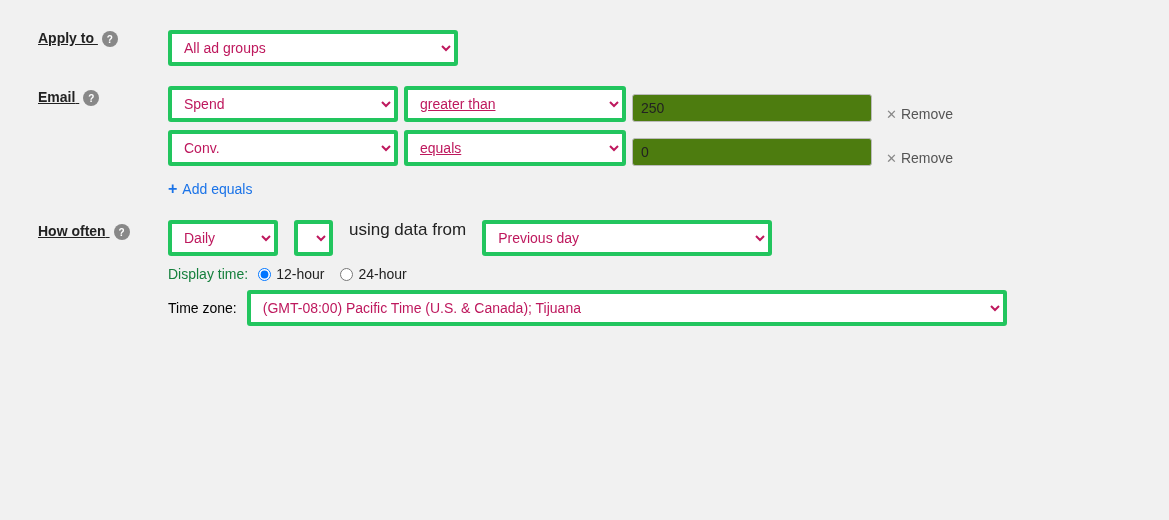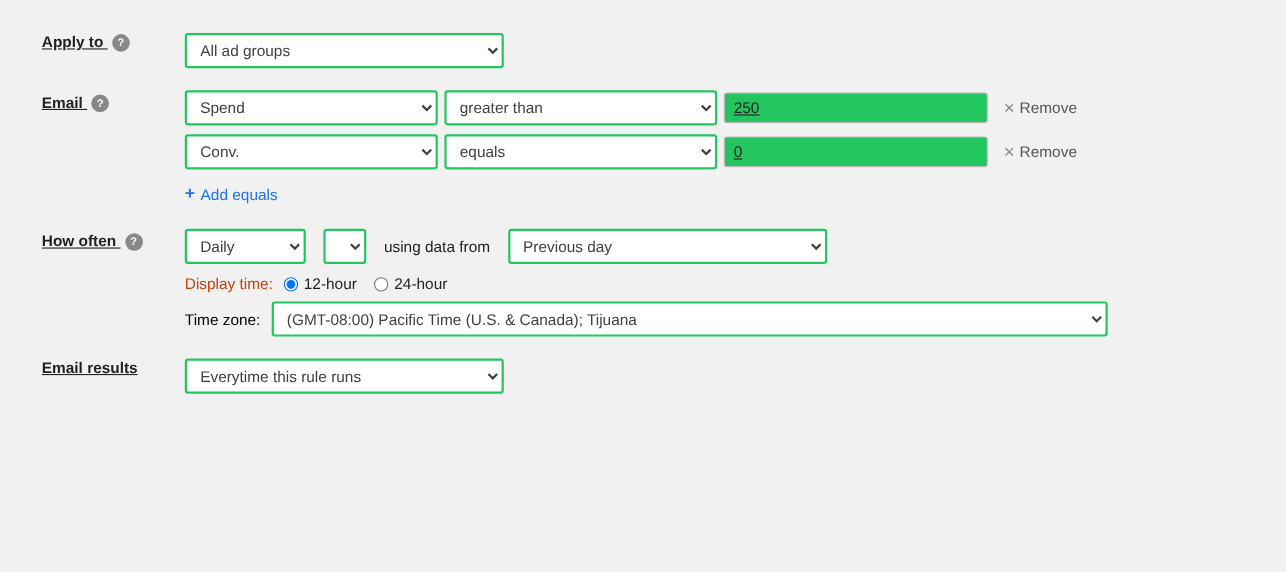--- a/index.html
+++ b/index.html
@@ -43,52 +43,51 @@
       background: #888;
       color: #fff;
       font-size: 10px;
       font-weight: bold;
       cursor: pointer;
       margin-left: 4px;
       vertical-align: middle;
     }
     select {
       appearance: auto;
-      border: 2px solid #22c55e;
+      border: 4px solid #22c55e;
       border-radius: 3px;
       background: #fff;
       padding: 5px 8px;
       font-size: 14px;
-      color: #404040;
+      color: #be185d;
       cursor: pointer;
     }
     input[type="text"] {
       border: 1px solid #bbb;
       border-radius: 3px;
-      background: #22c55e;
+      background: #4d7c0f;
       padding: 5px 8px;
       font-size: 14px;
       color: #222;
-      text-decoration: underline;
     }
     .apply-select { width: 290px; }
     .do-this-text {
       font-weight: bold;
       font-size: 14px;
       padding-top: 11px;
       display: inline-block;
     }
     .condition-row {
       display: flex;
-      align-items: center;
+      align-items: flex-end;
       margin-bottom: 8px;
       gap: 6px;
     }
     .condition-metric { width: 230px; }
-    .condition-op { width: 248px; }
+    .condition-op { width: 222px; text-decoration: underline; }
     .condition-val { width: 240px; }
     .remove-btn {
       display: inline-flex;
       align-items: center;
       gap: 4px;
       color: #555;
       font-size: 14px;
       cursor: pointer;
       margin-left: 8px;
       background: none;
@@ -111,41 +110,41 @@
       padding: 2px 0;
       margin-top: 4px;
     }
     .add-plus {
       font-size: 16px;
       font-weight: bold;
       color: #1a73e8;
     }
     .how-often-row {
       display: flex;
-      align-items: center;
+      align-items: flex-start;
       gap: 16px;
       flex-wrap: wrap;
     }
     .freq-select { width: 110px; }
     .hour-select { width: 39px; }
     .using-label {
-      font-size: 14px;
+      font-size: 17px;
       color: #222;
     }
     .data-from-select { width: 290px; }
     .display-time-row {
       display: flex;
       align-items: center;
       gap: 10px;
       margin-top: 10px;
       margin-bottom: 8px;
     }
     .display-time-label {
       font-size: 14px;
-      color: #c2410c;
+      color: #15803d;
     }
     .radio-group {
       display: flex;
       align-items: center;
       gap: 16px;
     }
     .radio-label {
       display: flex;
       align-items: center;
       gap: 5px;
@@ -307,26 +306,14 @@
               <option selected="">(GMT-08:00) Pacific Time (U.S. &amp; Canada); Tijuana</option>
               <option>(GMT-05:00) Eastern Time (U.S. &amp; Canada)</option>
               <option>(GMT+00:00) UTC</option>
             </select>
           </div>
         </div>
       </td>
     </tr>
 
 
-    <tr>
-      <td class="label-cell">
-        <span>Email results</span>
-      </td>
-      <td>
-        <select class="email-select">
-          <option selected="">Everytime this rule runs</option>
-          <option>Only when rule makes changes</option>
-          <option>Never</option>
-        </select>
-      </td>
-    </tr>
   </tbody>
 </table>
 
 </body></html>

